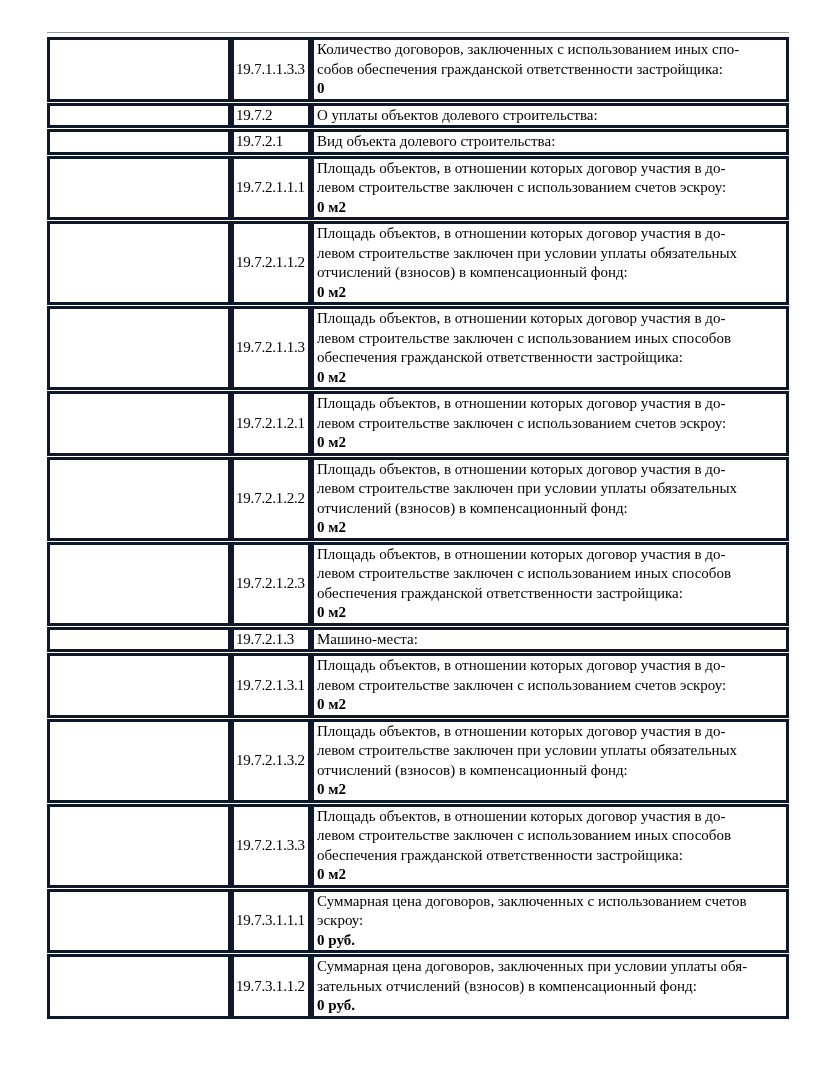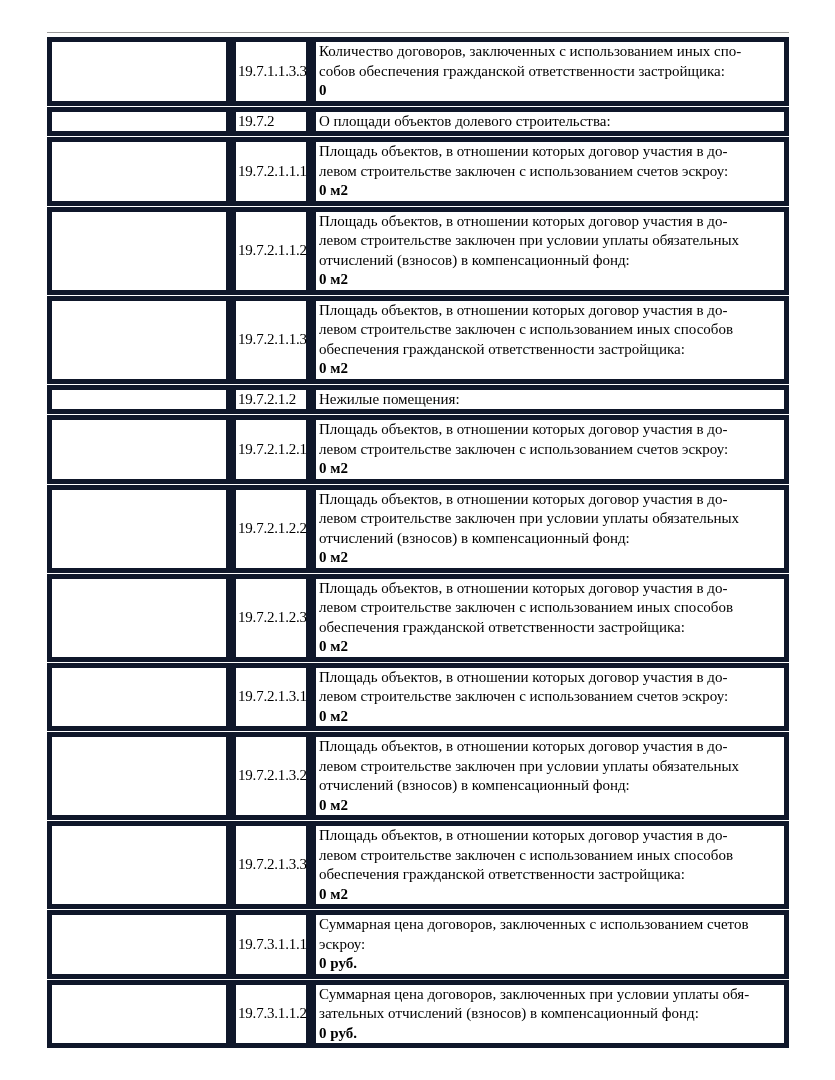--- a/index.html
+++ b/index.html
@@ -24,21 +24,21 @@
   }
   table.decl {
     border-collapse: separate;
     border-spacing: 0 1px;
     width: 742px;
     table-layout: fixed;
     font-size: 15px;
     line-height: 19.5px;
   }
   td {
-    border: 5px solid #0f172a;
+    border: 3px solid #0f172a;
     vertical-align: middle;
     box-sizing: border-box;
     background: #ffffff;
   }
   td.c1 { }
   td.c2 { padding: 0 1px 0 2px; white-space: nowrap; letter-spacing: -0.2px; }
   td.c3 { padding: 0 2px 0 3px; }
   .t { white-space: pre-line; }
   .v { display: block; font-weight: bold; }
   .v:empty { display: none; }
@@ -57,21 +57,26 @@
     <tbody>
       <tr>
           <td class="c1"></td>
           <td class="c2">19.7.1.1.3.3</td>
           <td class="c3"><span class="t">Количество договоров, заключенных с использованием иных спо-
 собов обеспечения гражданской ответственности застройщика:</span><span class="v">0</span></td>
         </tr>
       <tr>
           <td class="c1"></td>
           <td class="c2">19.7.2</td>
-          <td class="c3"><span class="t">О площади объектов долевого строительства:</span></td>
+          <td class="c3"><span class="t">О уплаты объектов долевого строительства:</span></td>
+        </tr>
+      <tr>
+          <td class="c1"></td>
+          <td class="c2">19.7.2.1</td>
+          <td class="c3"><span class="t">Вид объекта долевого строительства:</span></td>
         </tr>
       <tr>
           <td class="c1"></td>
           <td class="c2">19.7.2.1.1.1</td>
           <td class="c3"><span class="t">Площадь объектов, в отношении которых договор участия в до-
 левом строительстве заключен с использованием счетов эскроу:</span><span class="v">0 м2</span></td>
         </tr>
       <tr>
           <td class="c1"></td>
           <td class="c2">19.7.2.1.1.2</td>
@@ -81,42 +86,42 @@
         </tr>
       <tr>
           <td class="c1"></td>
           <td class="c2">19.7.2.1.1.3</td>
           <td class="c3"><span class="t">Площадь объектов, в отношении которых договор участия в до-
 левом строительстве заключен с использованием иных способов
 обеспечения гражданской ответственности застройщика:</span><span class="v">0 м2</span></td>
         </tr>
       <tr>
           <td class="c1"></td>
-          <td class="c2">19.7.2.1.2</td>
-          <td class="c3"><span class="t">Нежилые помещения:</span></td>
-        </tr>
-      <tr>
-          <td class="c1"></td>
           <td class="c2">19.7.2.1.2.1</td>
           <td class="c3"><span class="t">Площадь объектов, в отношении которых договор участия в до-
 левом строительстве заключен с использованием счетов эскроу:</span><span class="v">0 м2</span></td>
         </tr>
       <tr>
           <td class="c1"></td>
           <td class="c2">19.7.2.1.2.2</td>
           <td class="c3"><span class="t">Площадь объектов, в отношении которых договор участия в до-
 левом строительстве заключен при условии уплаты обязательных
 отчислений (взносов) в компенсационный фонд:</span><span class="v">0 м2</span></td>
         </tr>
       <tr>
           <td class="c1"></td>
           <td class="c2">19.7.2.1.2.3</td>
           <td class="c3"><span class="t">Площадь объектов, в отношении которых договор участия в до-
 левом строительстве заключен с использованием иных способов
 обеспечения гражданской ответственности застройщика:</span><span class="v">0 м2</span></td>
+        </tr>
+      <tr>
+          <td class="c1"></td>
+          <td class="c2">19.7.2.1.3</td>
+          <td class="c3"><span class="t">Машино-места:</span></td>
         </tr>
       <tr>
           <td class="c1"></td>
           <td class="c2">19.7.2.1.3.1</td>
           <td class="c3"><span class="t">Площадь объектов, в отношении которых договор участия в до-
 левом строительстве заключен с использованием счетов эскроу:</span><span class="v">0 м2</span></td>
         </tr>
       <tr>
           <td class="c1"></td>
           <td class="c2">19.7.2.1.3.2</td>

